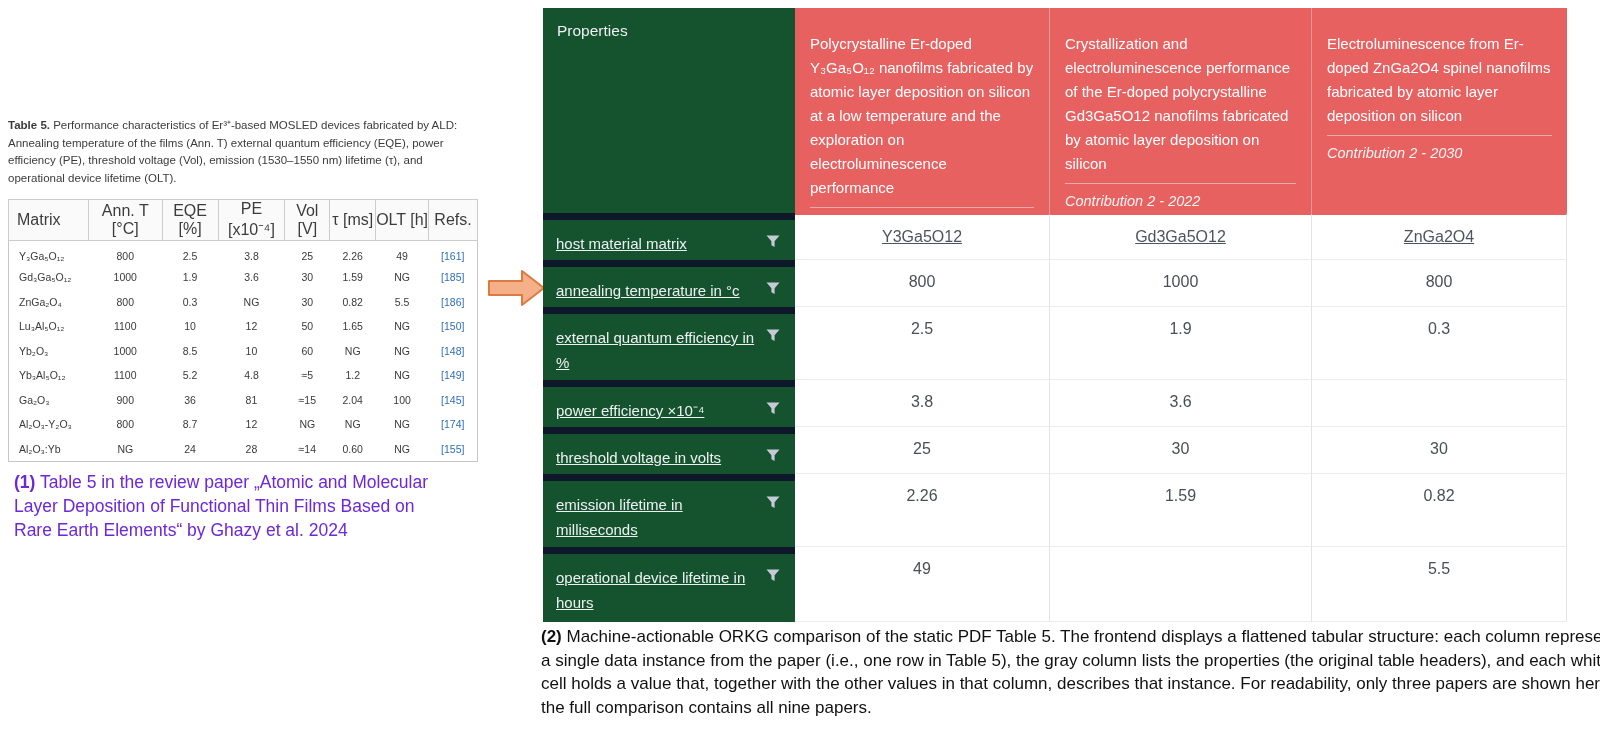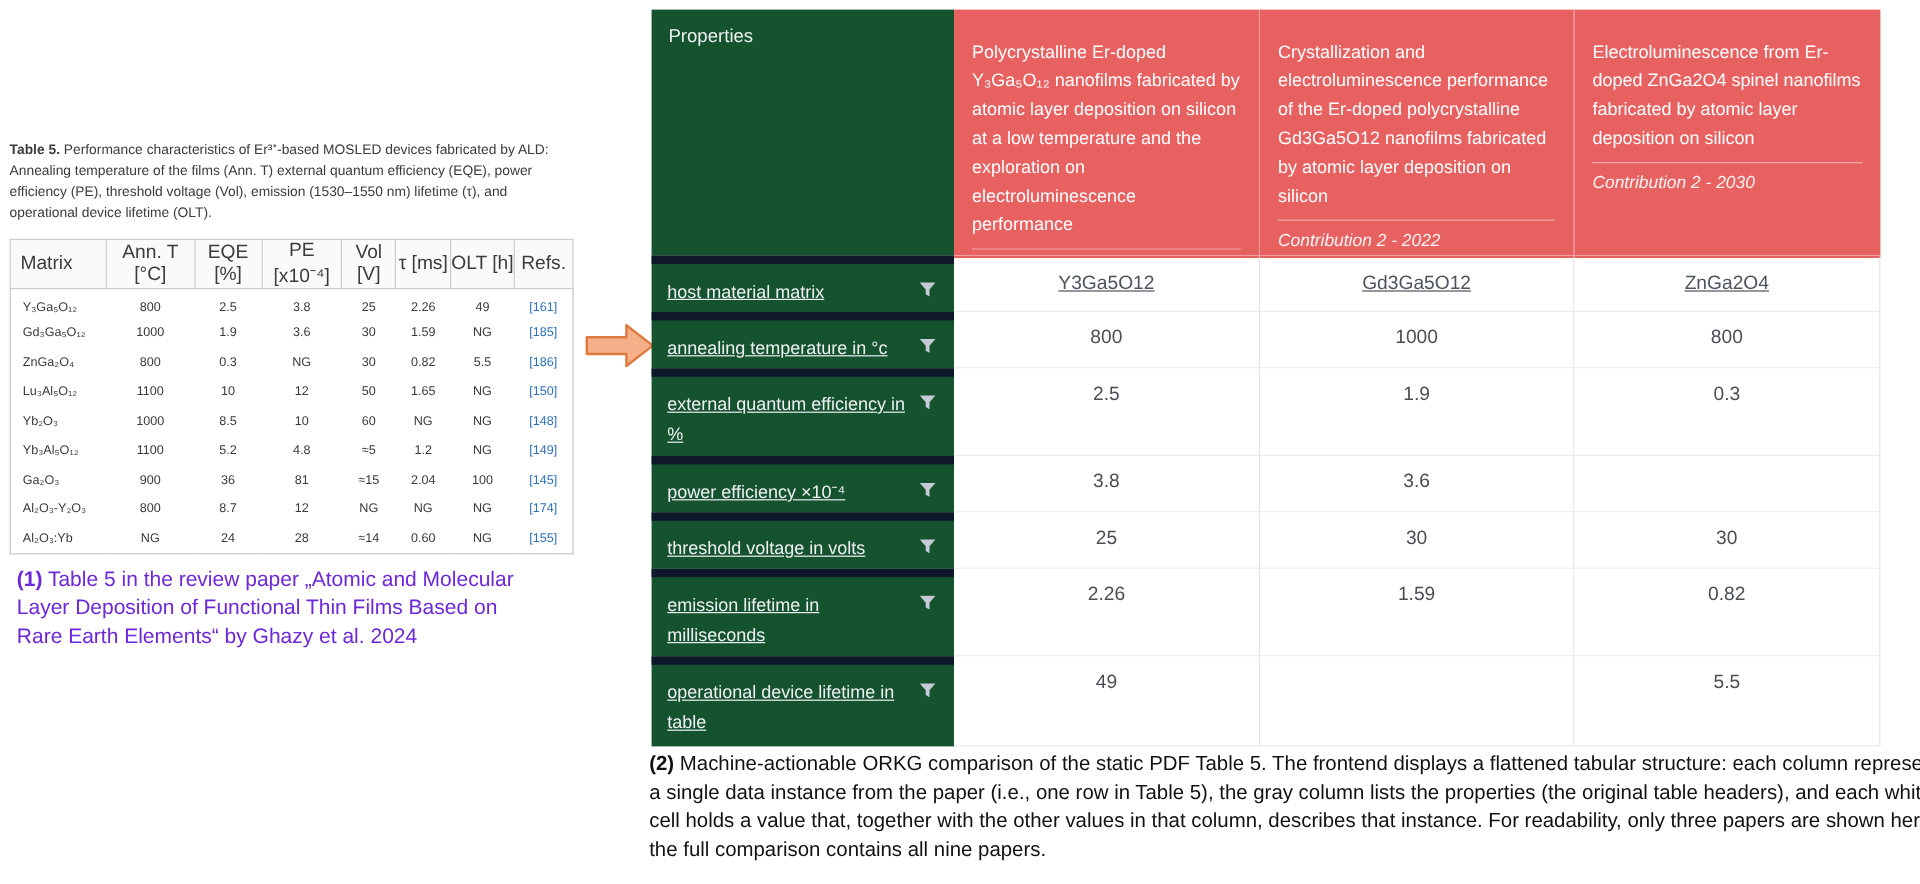--- a/index.html
+++ b/index.html
@@ -260,21 +260,21 @@
     <span class="prop-label">emission lifetime in milliseconds</span>
     <svg class="filter-icon" width="14" height="13" viewBox="0 0 14 13">
         <path d="M0.5 0.5 H13.5 L8.6 6.2 V12 L5.4 10.2 V6.2 Z" fill="#c6cad6"></path>
       </svg>
   </div>
   <div class="val-cell"><span>2.26</span></div>
   <div class="val-cell"><span>1.59</span></div>
   <div class="val-cell"><span>0.82</span></div>
 
   <div class="gray-cell prop-cell">
-    <span class="prop-label">operational device lifetime in table</span>
+    <span class="prop-label">operational device lifetime in hours</span>
     <svg class="filter-icon" width="14" height="13" viewBox="0 0 14 13">
         <path d="M0.5 0.5 H13.5 L8.6 6.2 V12 L5.4 10.2 V6.2 Z" fill="#c6cad6"></path>
       </svg>
   </div>
   <div class="val-cell"><span>49</span></div>
   <div class="val-cell"><span></span></div>
   <div class="val-cell"><span>5.5</span></div>
 
 </div>
 

